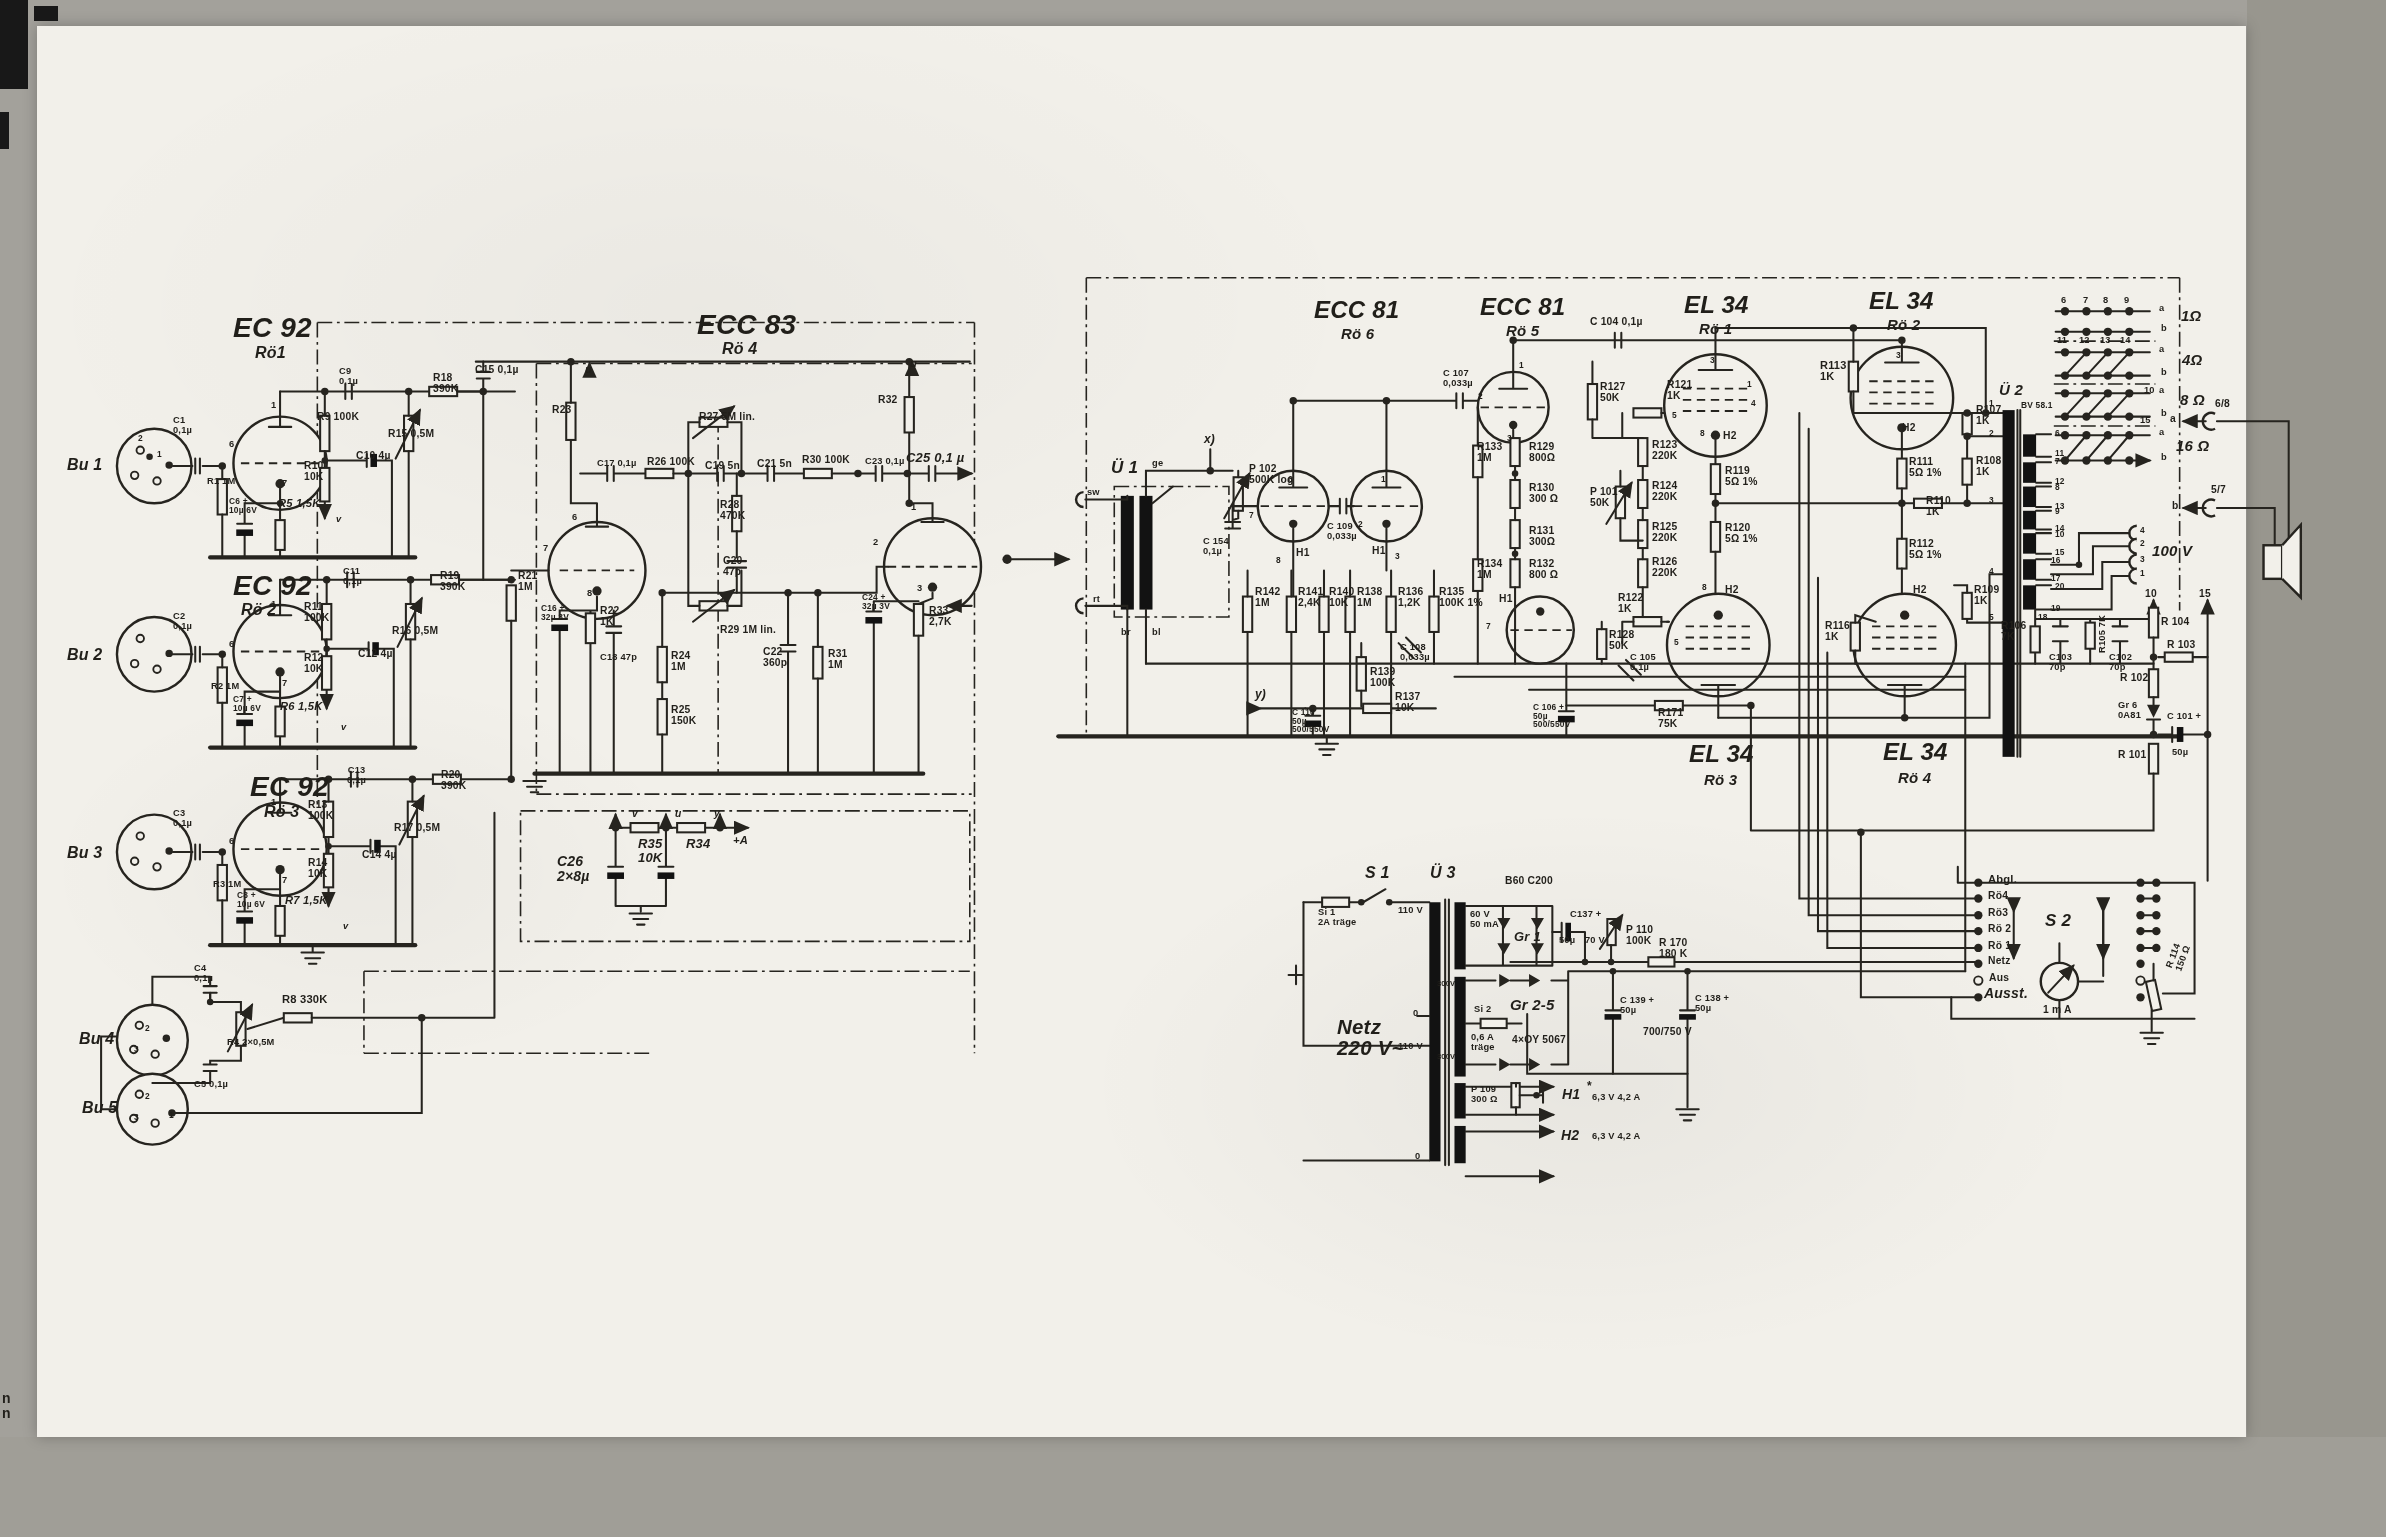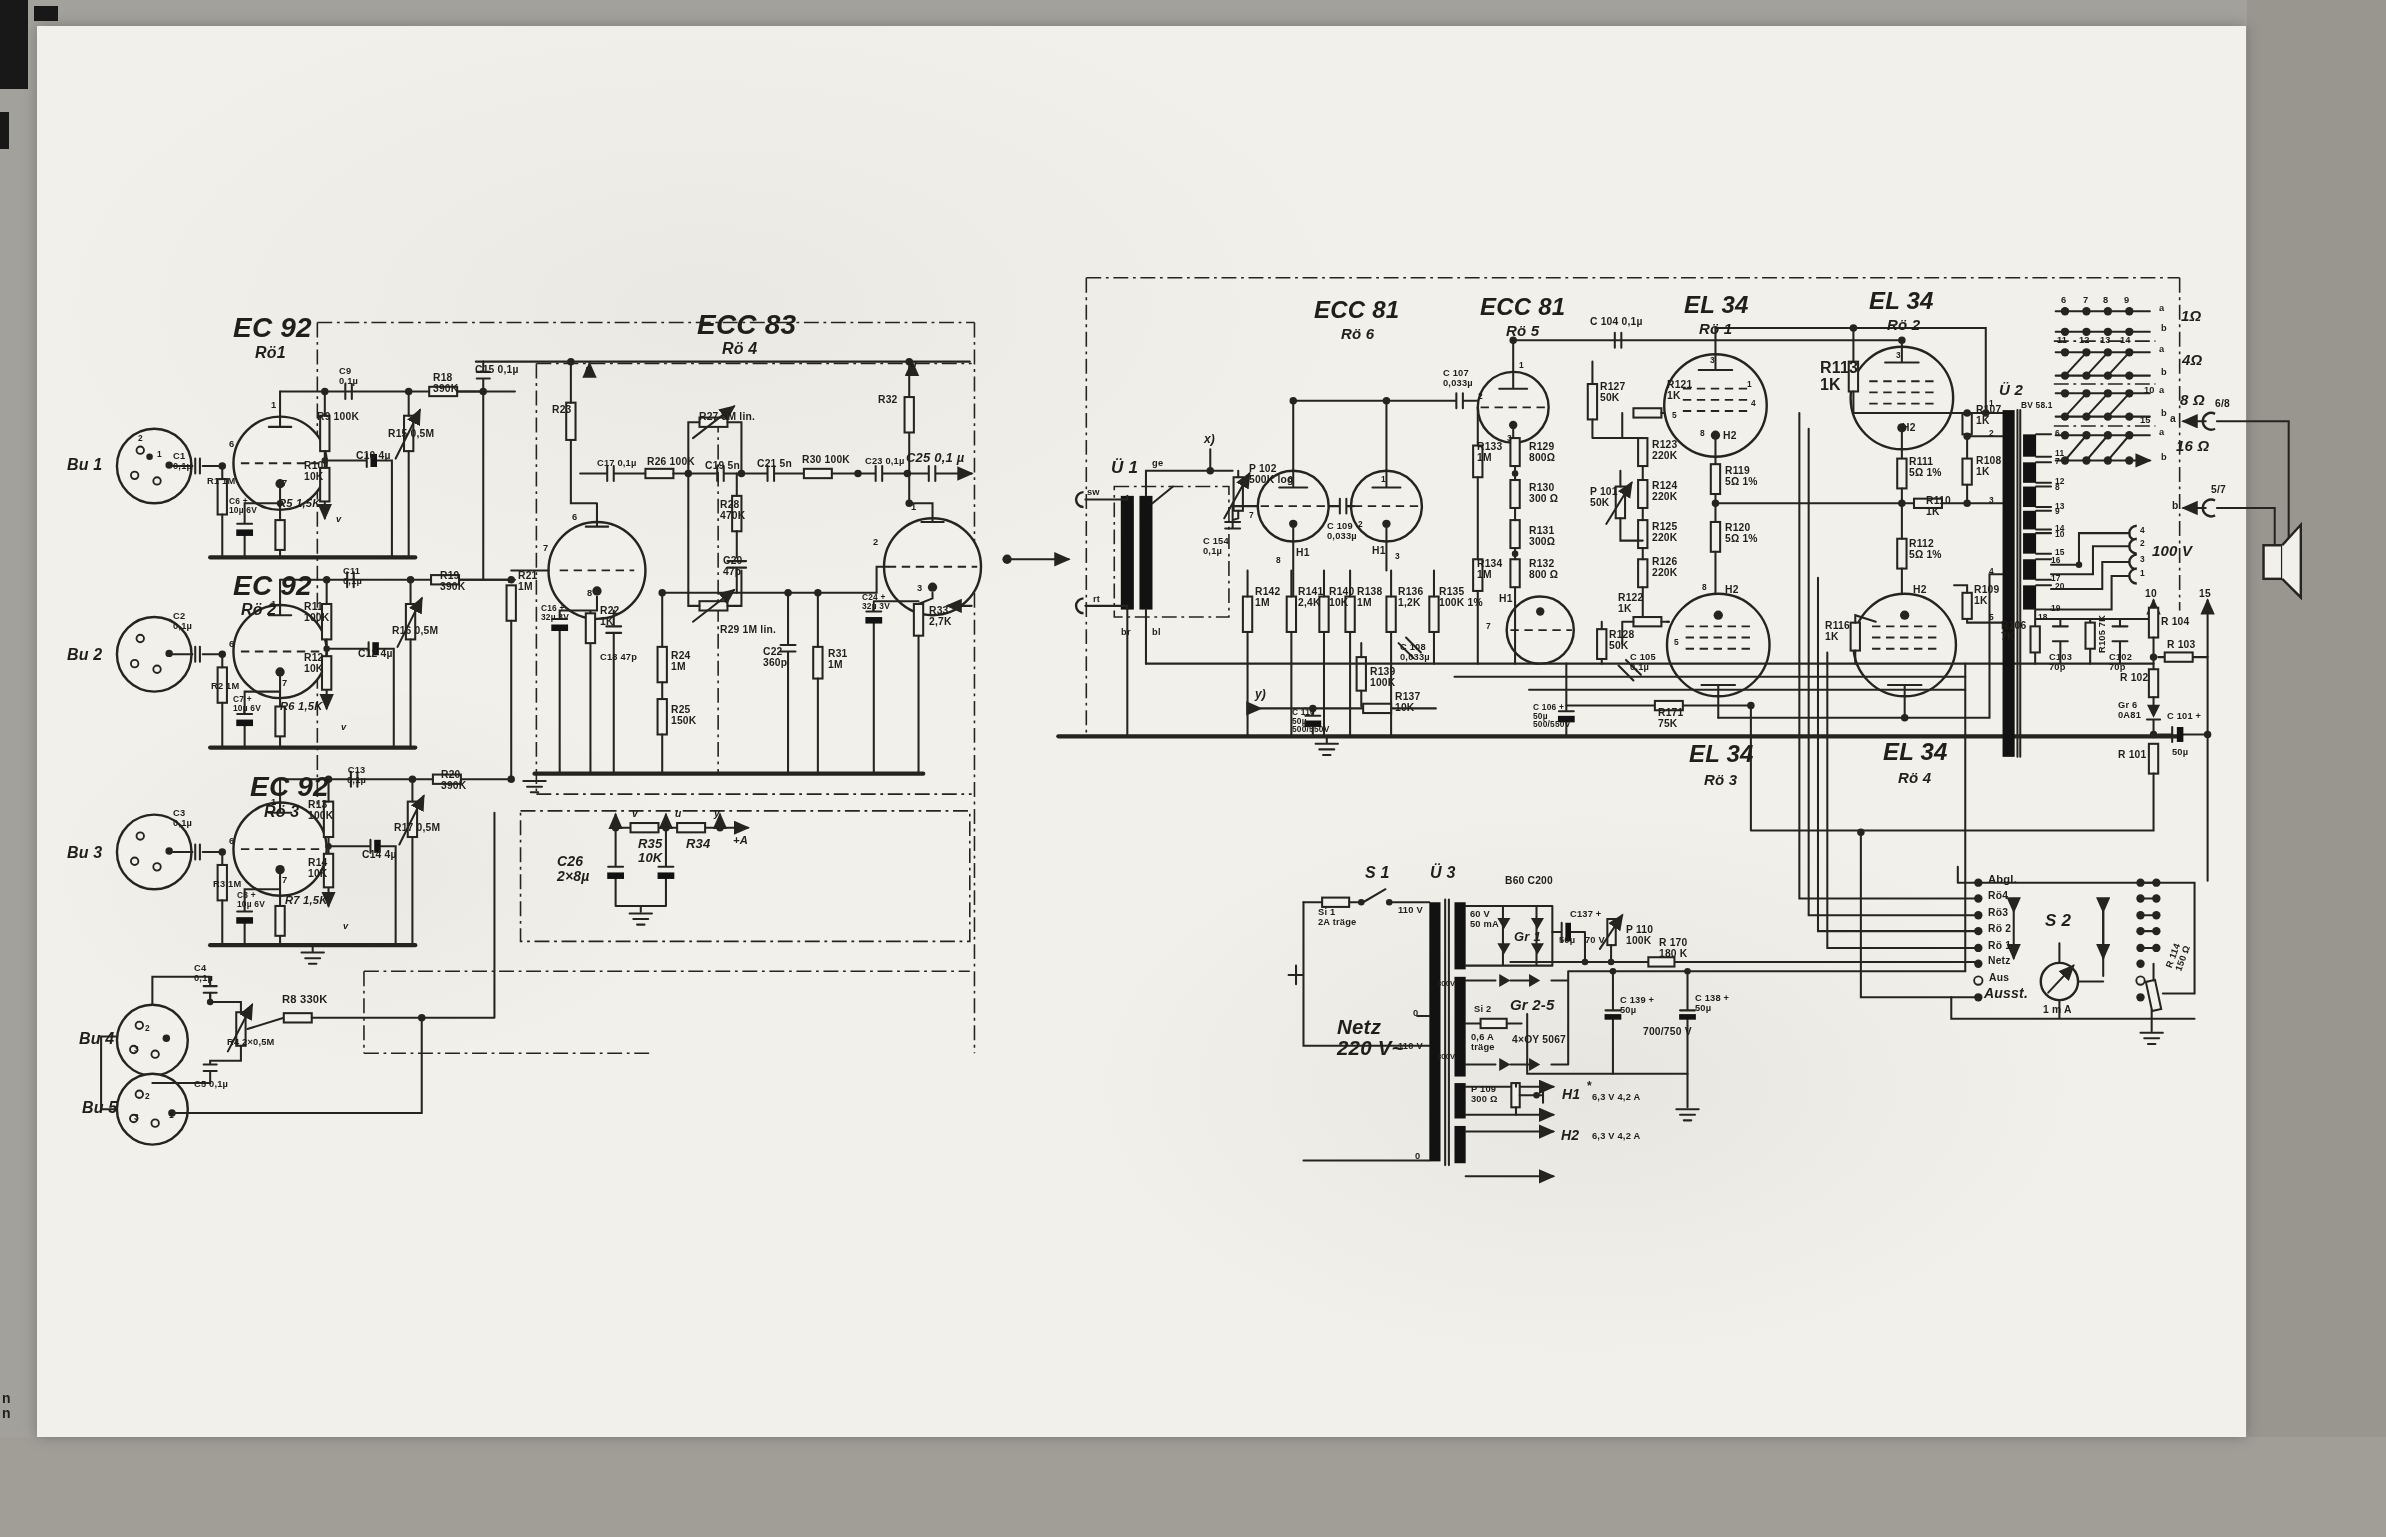--- a/index.html
+++ b/index.html
@@ -581,21 +581,21 @@
     <span class="lb it" style="left: 1887px; top: 317px; font-size: 15px;">Rö 2</span>
     <span class="lb it" style="left: 1689px; top: 742px; font-size: 24px;">EL 34</span>
     <span class="lb it" style="left: 1704px; top: 772px; font-size: 15px;">Rö 3</span>
     <span class="lb it" style="left: 1883px; top: 740px; font-size: 24px;">EL 34</span>
     <span class="lb it" style="left: 1898px; top: 770px; font-size: 15px;">Rö 4</span>
     <span class="lb it" style="left: 67px; top: 457px; font-size: 16px;">Bu 1</span>
     <span class="lb it" style="left: 67px; top: 647px; font-size: 16px;">Bu 2</span>
     <span class="lb it" style="left: 67px; top: 845px; font-size: 16px;">Bu 3</span>
     <span class="lb it" style="left: 79px; top: 1031px; font-size: 16px;">Bu 4</span>
     <span class="lb it" style="left: 82px; top: 1100px; font-size: 16px;">Bu 5</span>
-    <span class="lb" style="left: 173px; top: 416px; font-size: 9.3px; margin-top: 36px;">C1
+    <span class="lb" style="left: 173px; top: 416px; font-size: 9.3px;">C1
 0,1µ</span>
     <span class="lb" style="left: 207px; top: 477px; font-size: 9.3px;">R1 1M</span>
     <span class="lb" style="left: 229px; top: 497px; font-size: 8.4px;">C6 +
 10µ 6V</span>
     <span class="lb it" style="left: 278px; top: 498px; font-size: 11.2px;">R5 1,5K</span>
     <span class="lb" style="left: 317px; top: 412px; font-size: 10.3px;">R9  100K</span>
     <span class="lb" style="left: 304px; top: 461px; font-size: 10.3px;">R10
 10K</span>
     <span class="lb" style="left: 356px; top: 451px; font-size: 10.3px;">C10 4µ</span>
     <span class="lb" style="left: 339px; top: 367px; font-size: 9.3px;">C9
@@ -792,21 +792,21 @@
 1K</span>
     <span class="lb" style="left: 1609px; top: 630px; font-size: 10.3px;">R128
 50K</span>
     <span class="lb" style="left: 1630px; top: 653px; font-size: 9.3px;">C 105
 0,1µ</span>
     <span class="lb" style="left: 1533px; top: 703px; font-size: 8.4px;">C 106 +
 50µ
 500/550V</span>
     <span class="lb" style="left: 1658px; top: 708px; font-size: 10.3px;">R171
 75K</span>
-    <span class="lb" style="left: 1820px; top: 360px; font-size: 16px;">R113
+    <span class="lb" style="left: 1820px; top: 360px; font-size: 11px;">R113
 1K</span>
     <span class="lb" style="left: 1725px; top: 466px; font-size: 10.3px;">R119
 5Ω 1%</span>
     <span class="lb" style="left: 1725px; top: 523px; font-size: 10.3px;">R120
 5Ω 1%</span>
     <span class="lb" style="left: 1909px; top: 457px; font-size: 10.3px;">R111
 5Ω 1%</span>
     <span class="lb" style="left: 1926px; top: 496px; font-size: 10.3px;">R110
 1K</span>
     <span class="lb" style="left: 1909px; top: 539px; font-size: 10.3px;">R112

